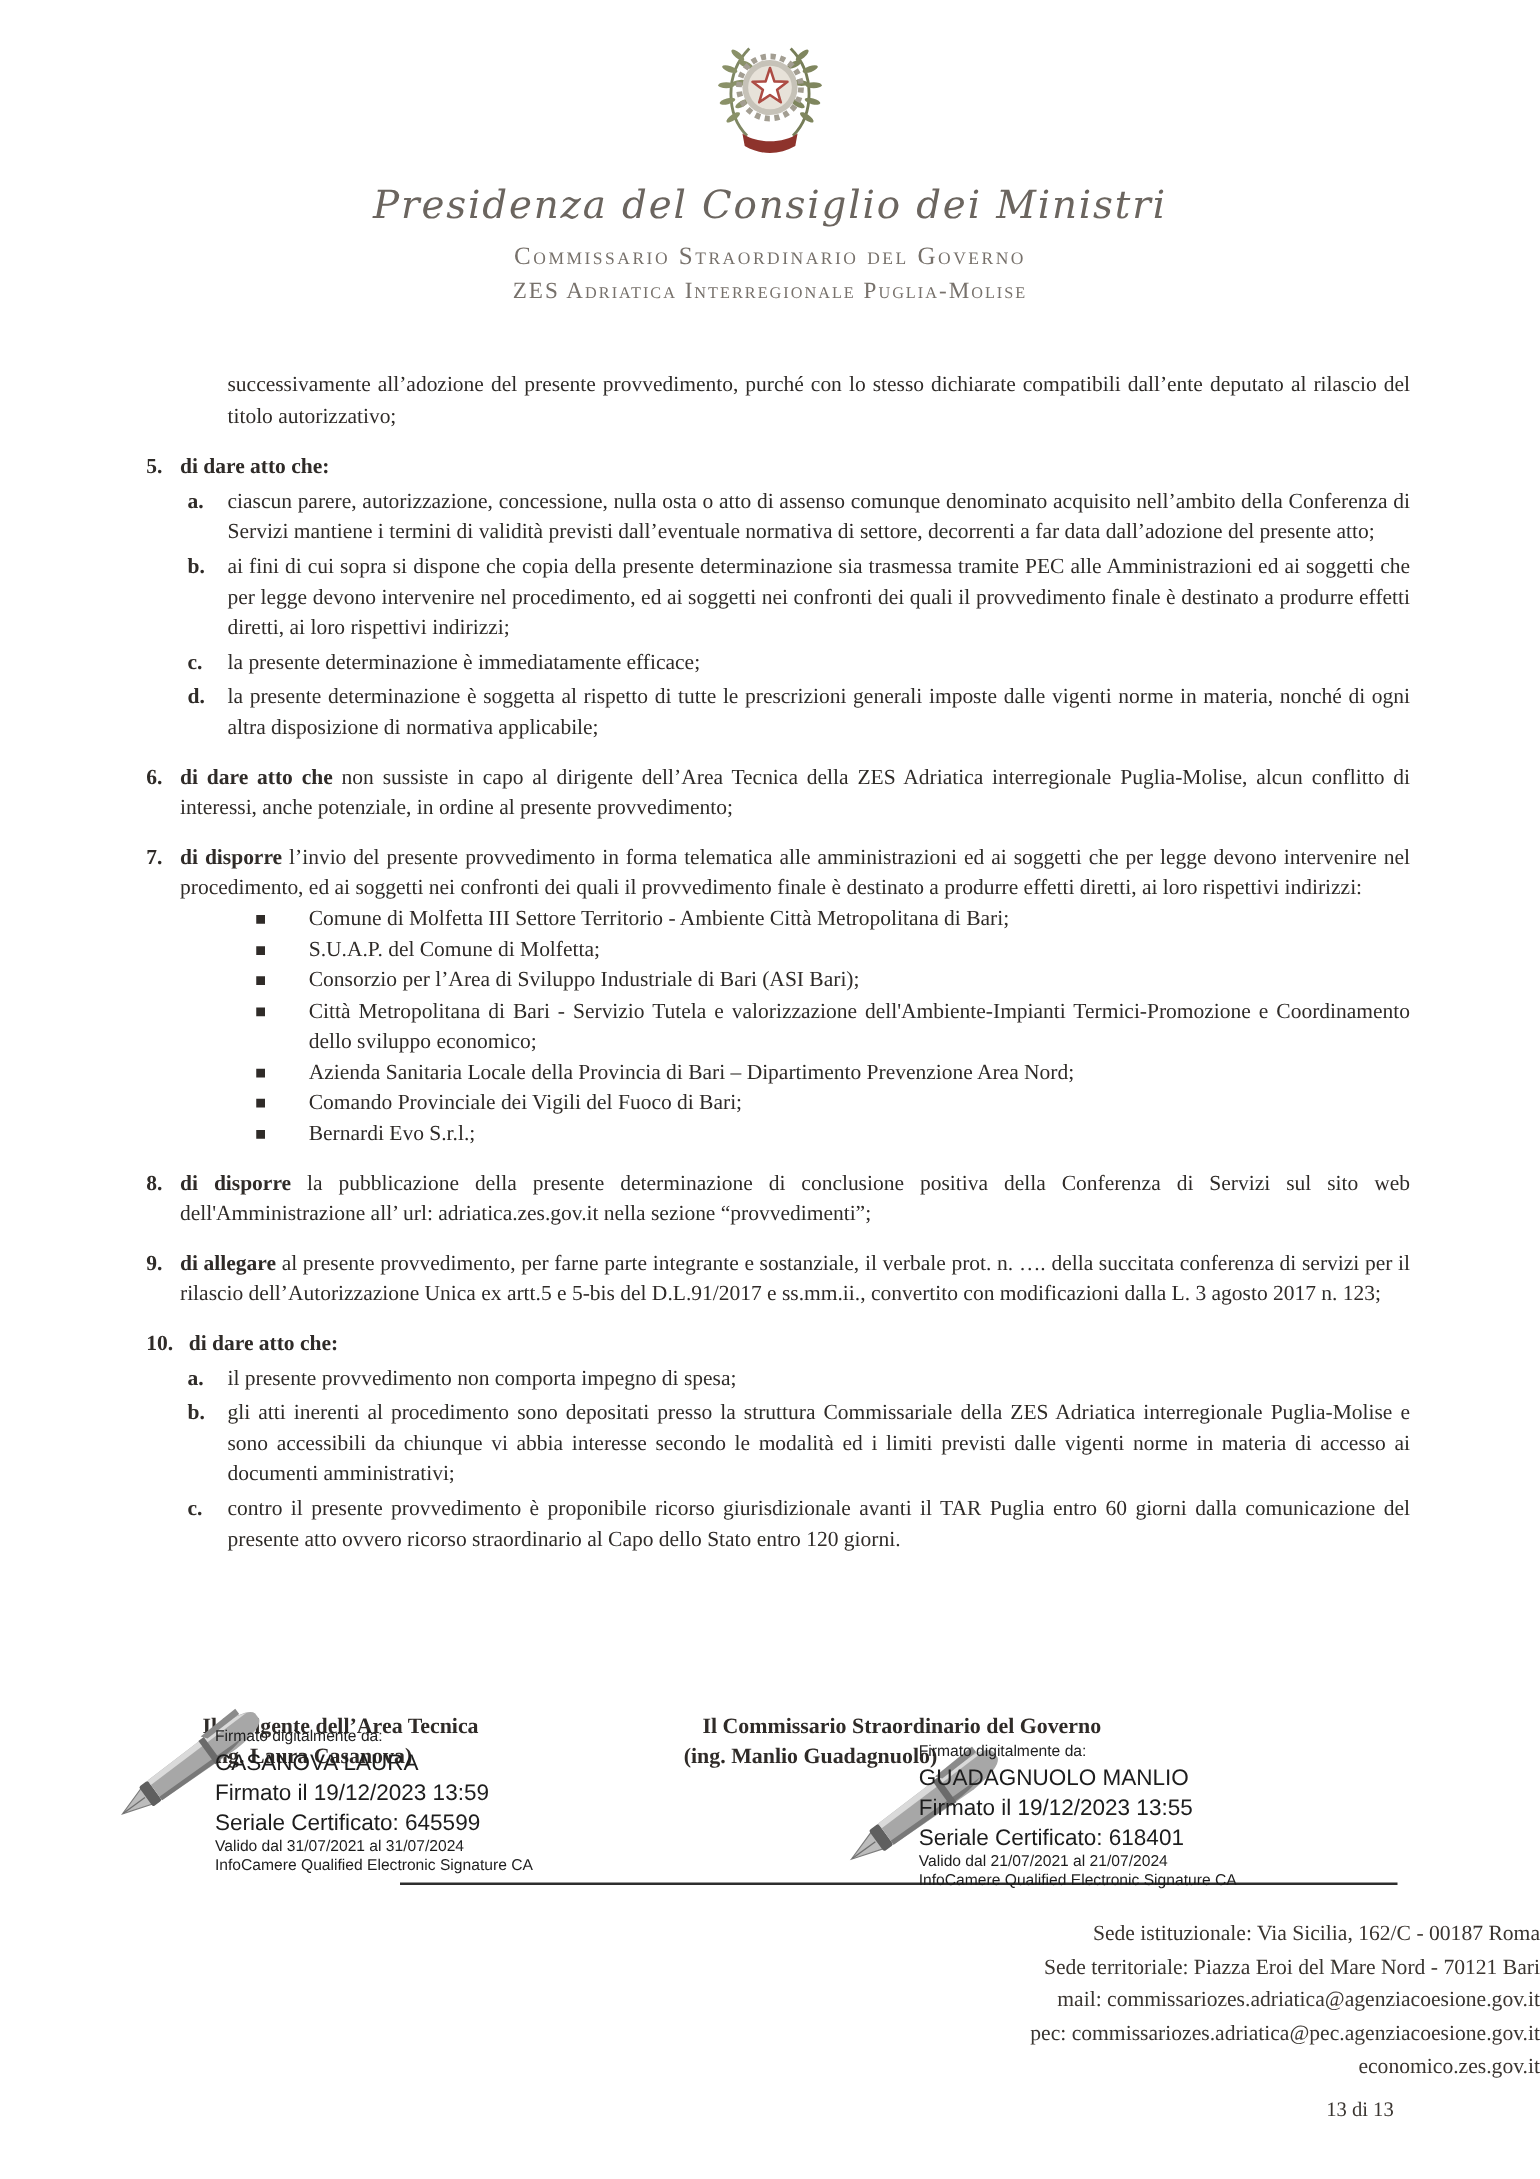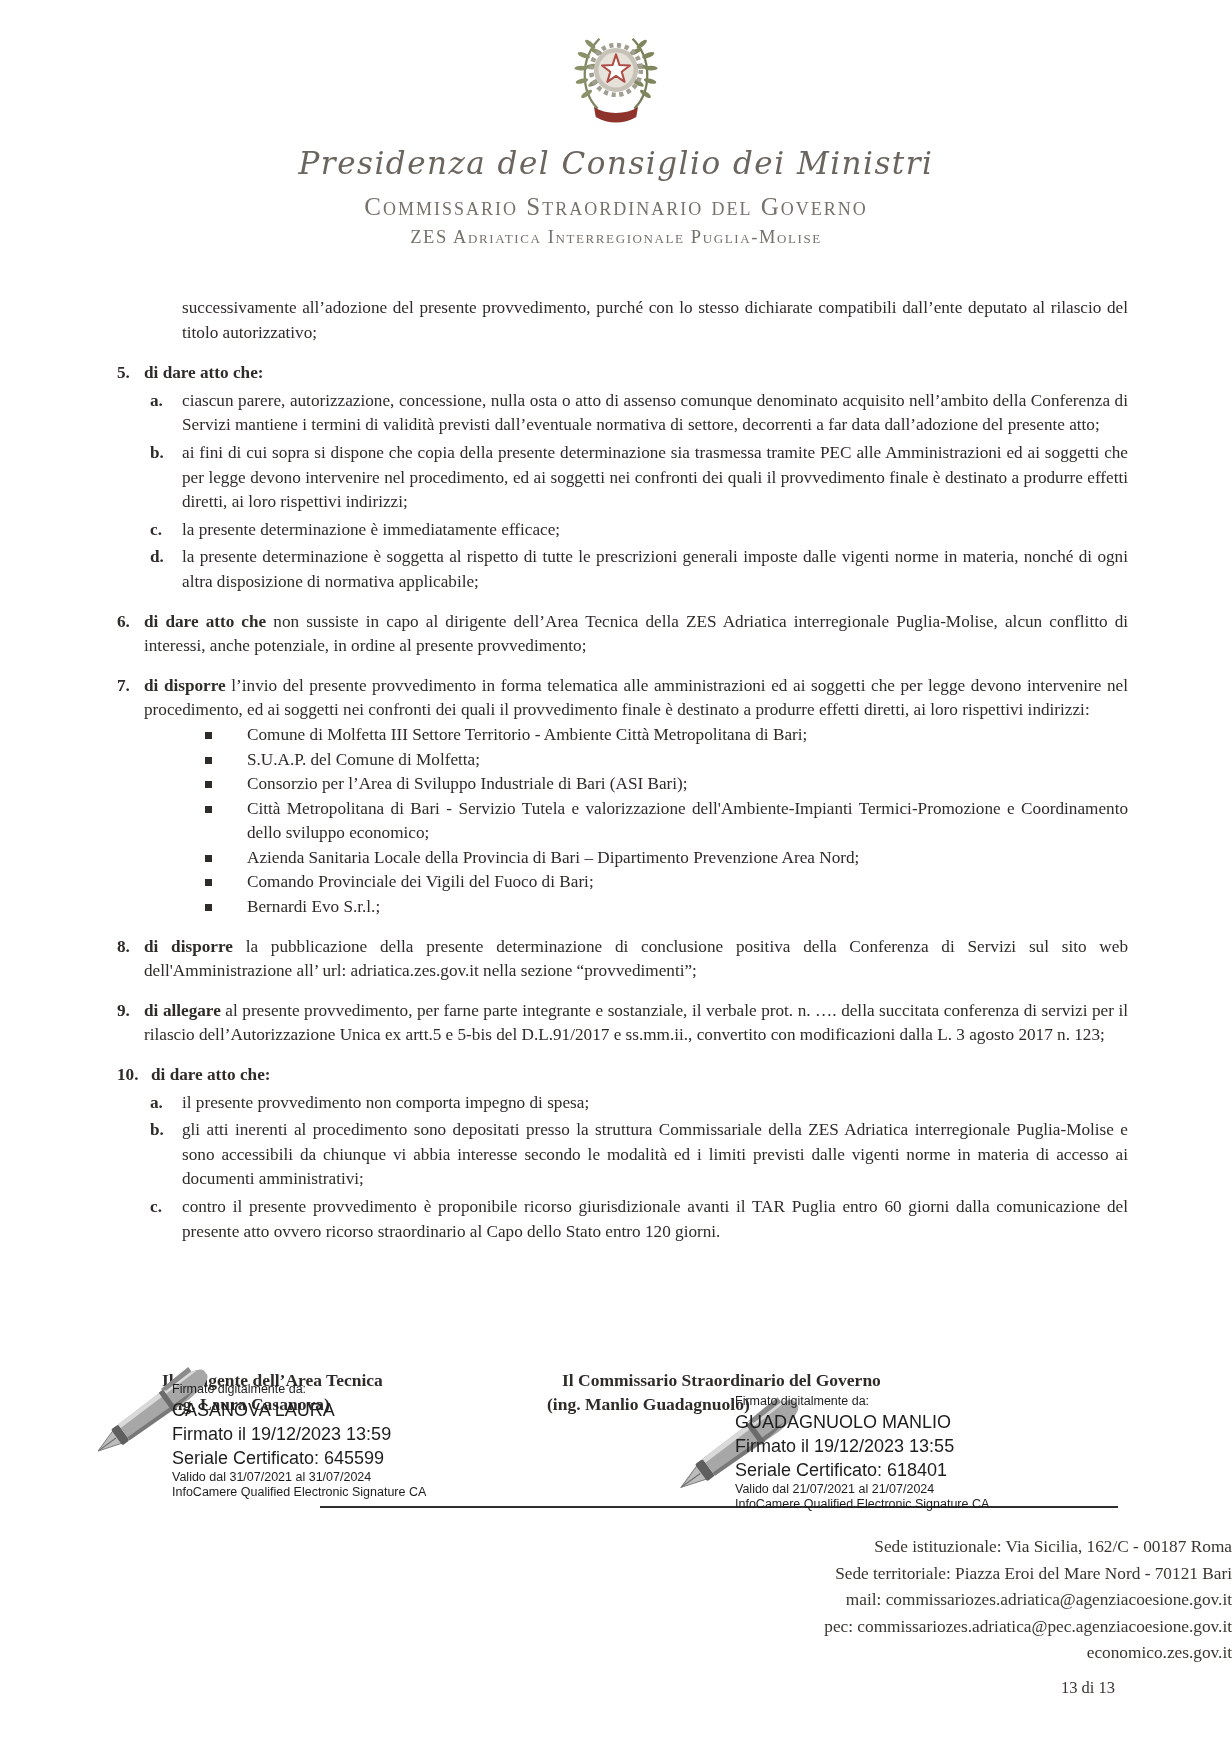--- a/index.html
+++ b/index.html
@@ -10,21 +10,21 @@
   }
 
   
   .doc-header { position:absolute; top:0; left:0; width:100%; text-align:center; padding-top:24px; }
   .emblem-wrap { width:92px; margin:0 auto; }
   .script-title {
     margin-top:14px; font-family:"DejaVu Serif",serif; font-style:italic;
     font-size:31px; letter-spacing:1.5px; color:#6b655f;
   }
   .subtitle1 {
-    margin-top:12px; font-variant:small-caps; font-size:25px;
+    margin-top:12px; font-variant:small-caps; font-size:20px;
     letter-spacing:2px; color:#77716b;
   }
   .subtitle2 {
     margin-top:6px; font-variant:small-caps; font-size:18.5px;
     letter-spacing:1.6px; color:#77716b;
   }
 
   
   .doc-body {
     position:absolute; top:296px; left:117px; width:1011px;

